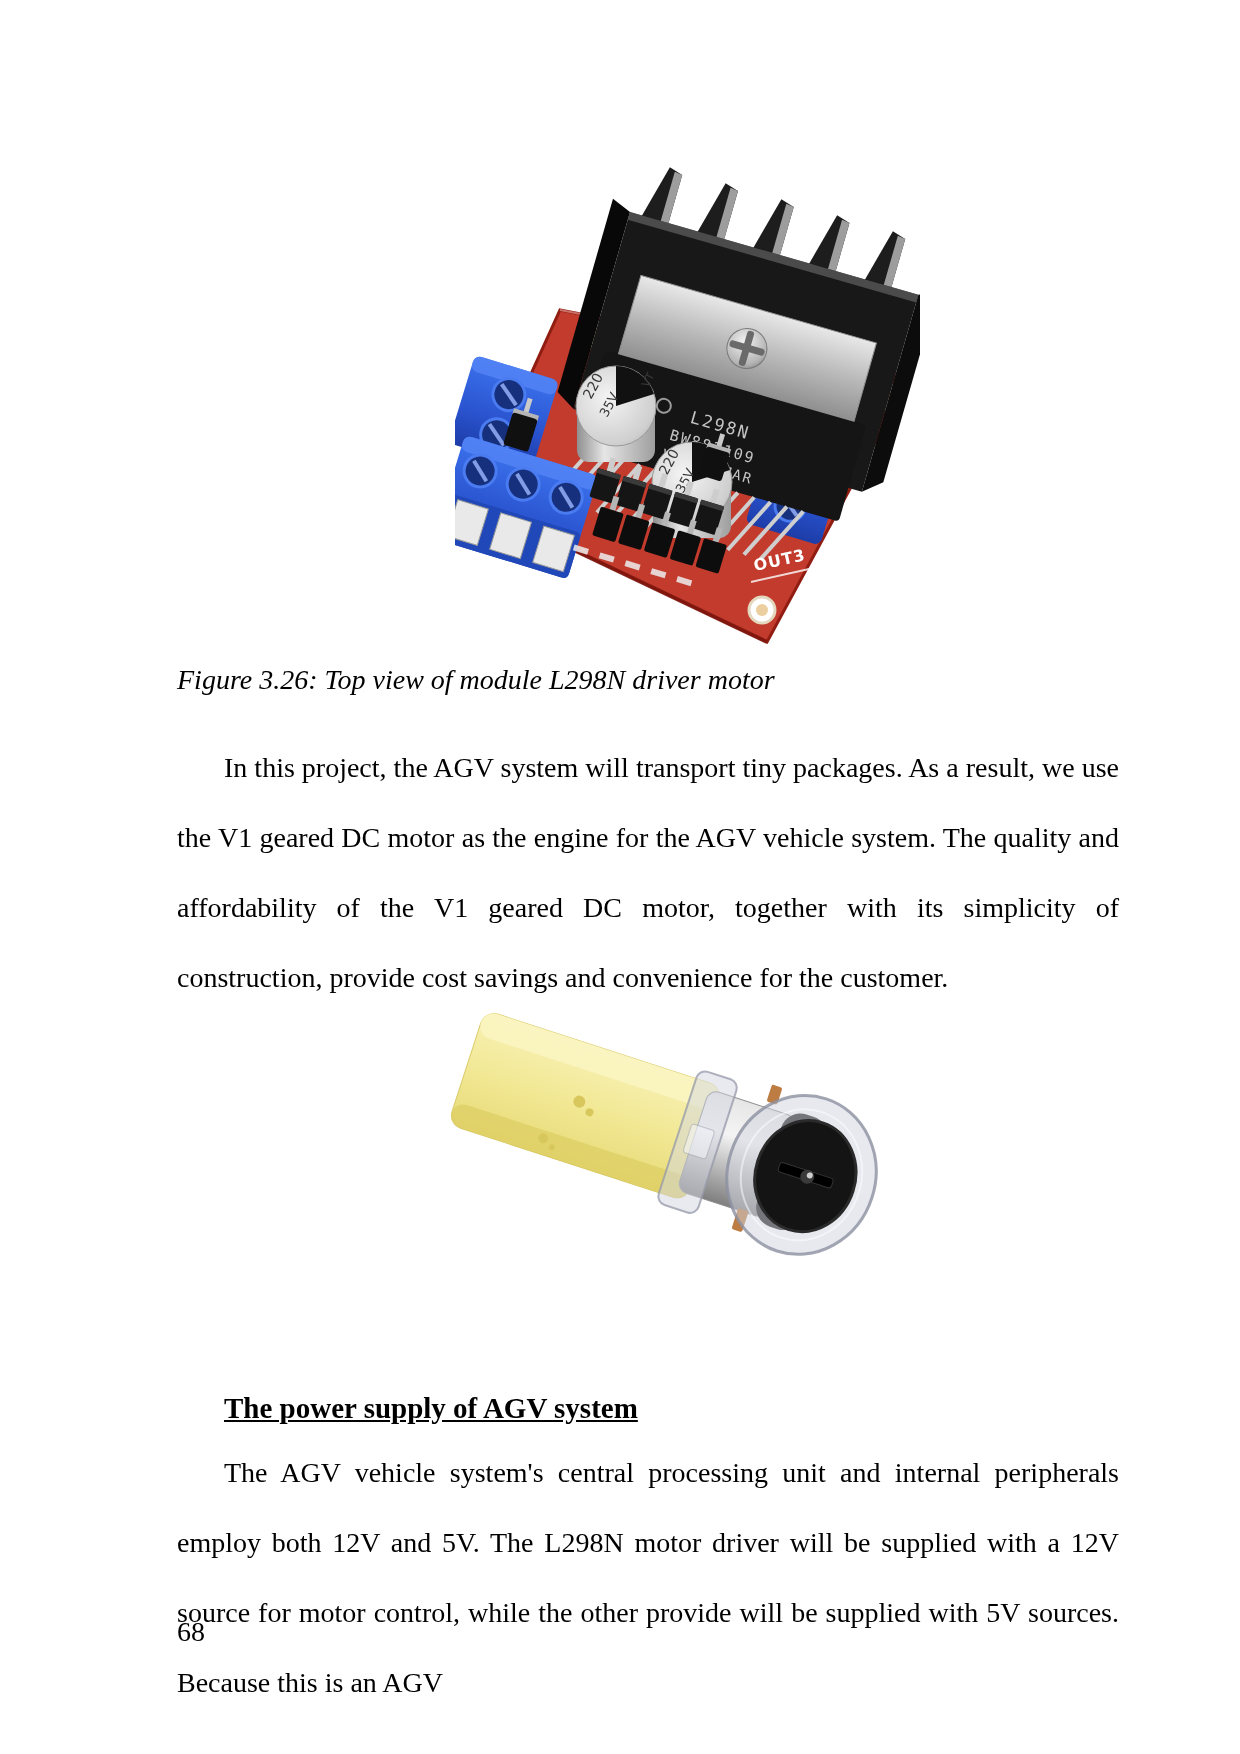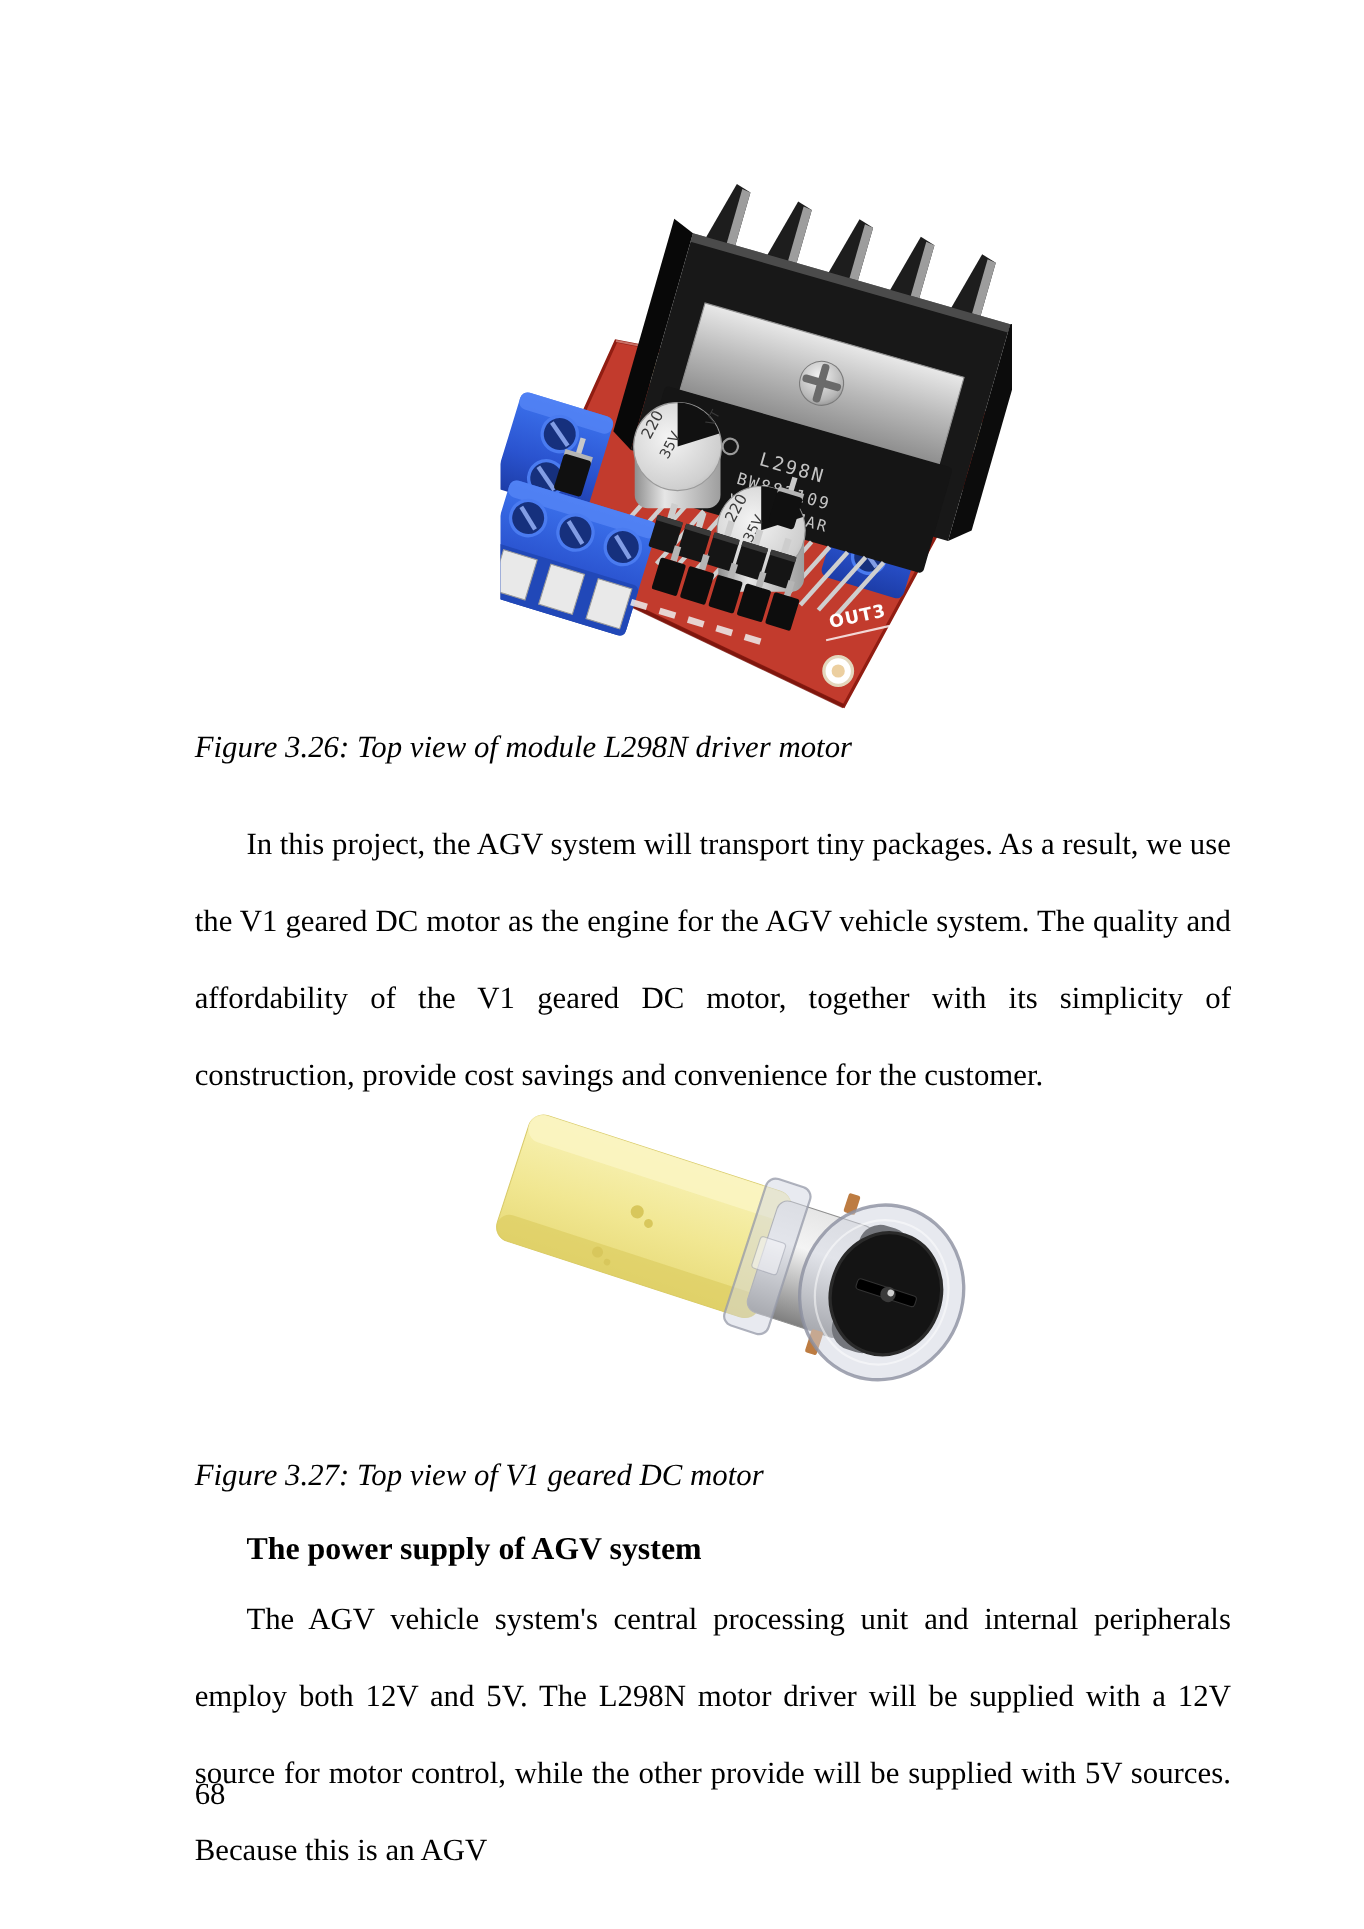--- a/index.html
+++ b/index.html
@@ -331,21 +331,20 @@
           <ellipse cx="356" cy="59" rx="50" ry="56" fill="#141414"></ellipse>
           <ellipse cx="356" cy="59" rx="50" ry="56" fill="none" stroke="#2a2a2a" stroke-width="3"></ellipse>
           <rect x="328" y="53" width="56" height="10" rx="3" fill="#000000" stroke="#333333" stroke-width="1"></rect>
           <circle cx="358" cy="59" r="7" fill="#3a3a3a"></circle>
           <circle cx="360" cy="57" r="3" fill="#cfcfcf"></circle>
         </g>
       </g>
     </svg>
   </figure>
 
-  <div class="caption" style="top:1322px;">Figure 3.27: Top view of V1 geared DC motor</div>
-
-  <h3 class="sub-heading" style="top:1388px;">The power supply of AGV system</h3>
+
+  <h3 class="sub-heading" style="top:1388px;text-decoration:underline;">The power supply of AGV system</h3>
 
   <p class="body-para" style="top:1438px; margin:0;">The AGV vehicle system's central processing unit and internal peripherals employ both 12V and 5V. The L298N motor driver will be supplied with a 12V source for motor control, while the other provide will be supplied with 5V sources. Because this is an AGV</p>
 
   <div class="page-number">68</div>
 
 </div>
 
 </body></html>

